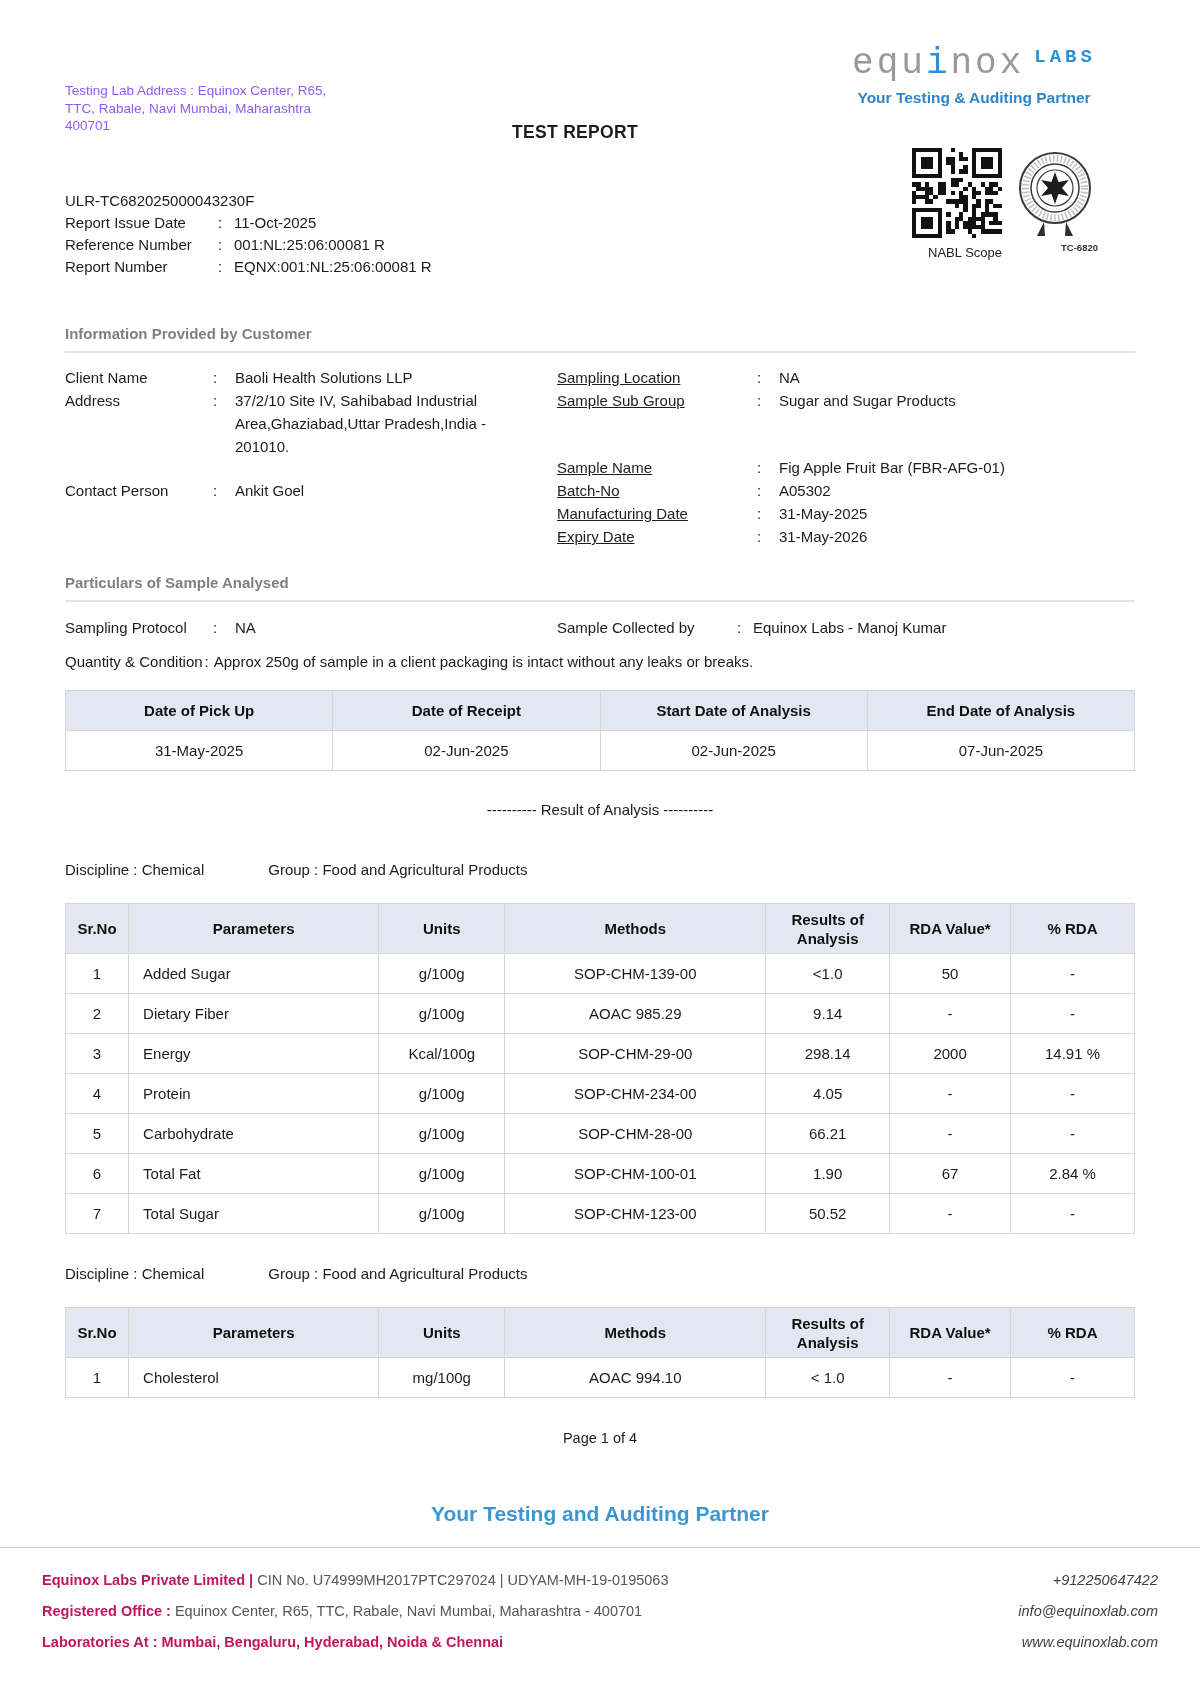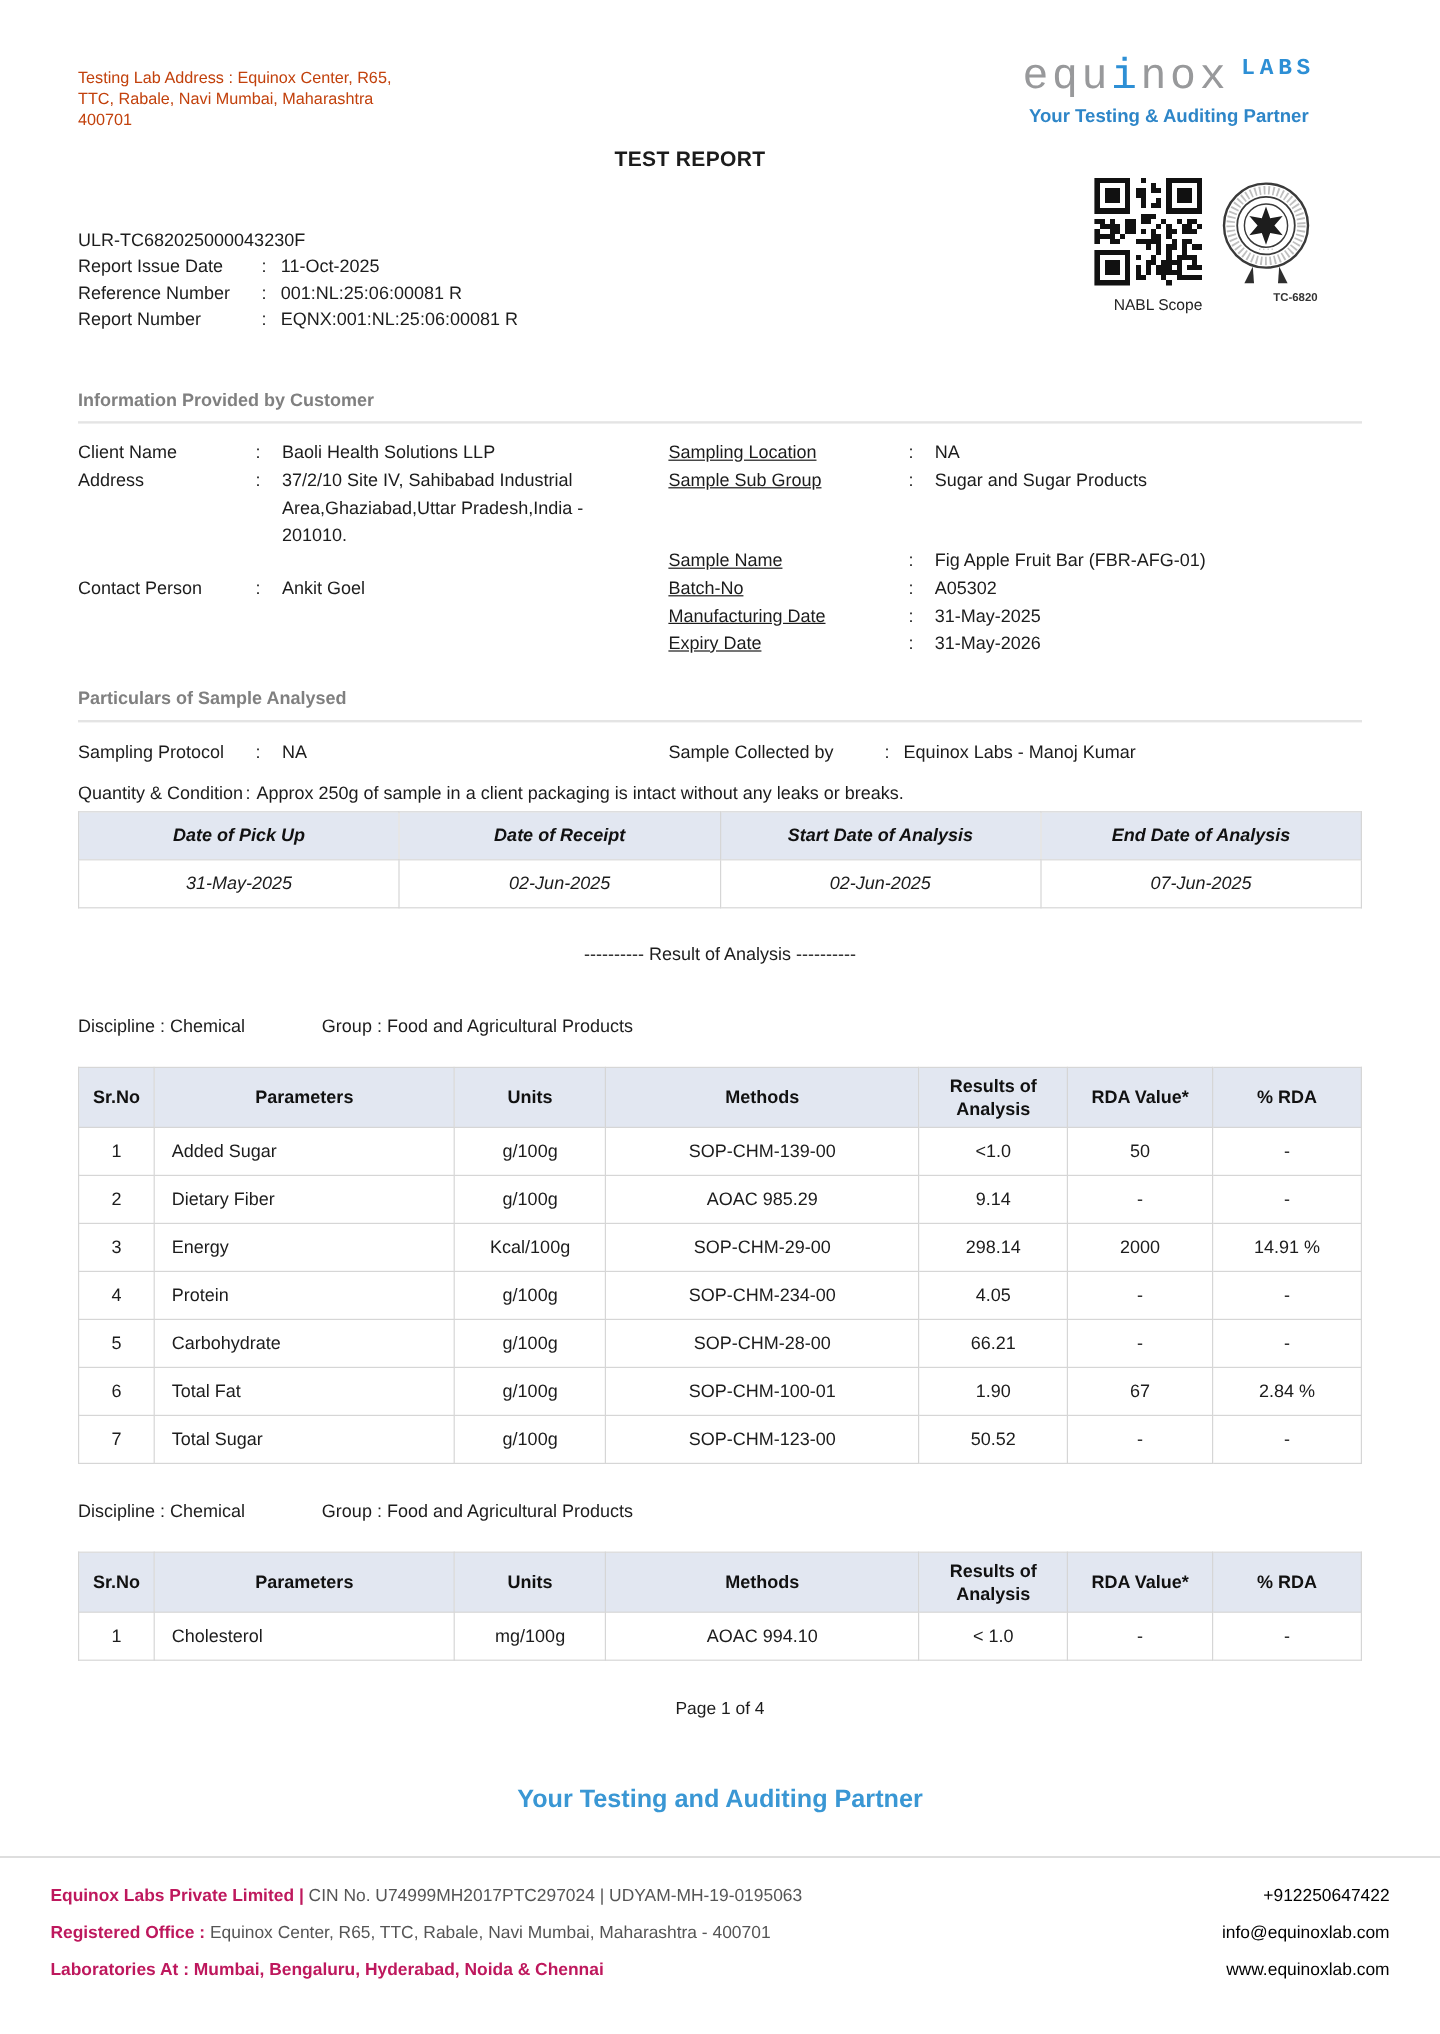--- a/index.html
+++ b/index.html
@@ -5,22 +5,22 @@
   html,body { margin:0; padding:0; background:#ffffff; }
   .page {
     position:relative; width:1200px; height:1695px; margin:0 auto;
     background:#ffffff; color:#1c1c1c;
     font-family:"Liberation Sans", sans-serif; overflow:hidden;
   }
 
   
   .header-zone { position:relative; height:325px; }
   .lab-address {
-    position:absolute; left:65px; top:56px; width:330px;
-    font-size:13.5px; line-height:17.5px; color:#c2410c; white-space:pre-line;
+    position:absolute; left:65px; top:82px; width:330px;
+    font-size:13.5px; line-height:17.5px; color:#8b5cf6; white-space:pre-line;
   }
   .report-title {
     position:absolute; left:0; top:122px; width:100%; text-align:center;
     transform:translateX(-25px); font-weight:bold; font-size:17.5px; letter-spacing:.3px;
   }
   .logo-block { position:absolute; top:46px; right:96px; width:260px; text-align:center; }
   .logo-line { display:flex; align-items:flex-start; justify-content:center; gap:10px;font-family:Liberation Mono, monospace; }
   .logo-word { font-size:36px; color:#98999b; letter-spacing:3px; line-height:1; }
   .logo-word .i-blue { color:#2d8fd5; }
   .logo-labs { font-size:19px; color:#2d8fd5; font-weight:bold; letter-spacing:4px; }
@@ -62,21 +62,21 @@
   .protocol-row .half-right { flex:1; display:flex; }
   .half-left  .k { width:148px; } .half-left  .c { width:22px; }
   .half-right .k { width:180px; } .half-right .c { width:16px; }
 
   .quantity-row { margin-top:11px; line-height:23px; }
   .quantity-row .qc { margin:0 5px 0 2px; }
 
   table { width:100%; border-collapse:collapse; table-layout:fixed; }
   th,td { border:1px solid #d6d6d6; text-align:center; font-size:15px; padding:0 6px; overflow:hidden; }
   th { background:#e2e7f1; font-weight:bold; color:#111; }
-  .dates-table { margin-top:3px;font-style:italic; }
+  .dates-table { margin-top:17px; }
   .dates-table th { height:39px; }
   .dates-table td { height:39px; }
 
   .result-divider { text-align:center; margin-top:30px; font-size:15px; }
 
   .discipline-row { margin-top:40px; display:flex; gap:64px; line-height:23px; }
   .discipline-row.second { margin-top:28px; }
 
   .analysis-table { margin-top:22px; }
   .analysis-table th { height:49px; line-height:19px; }
@@ -86,21 +86,21 @@
   .page-indicator { text-align:center; margin-top:32px; font-size:14.5px; }
   .banner { text-align:center; margin-top:56px; font-size:21px; font-weight:bold; color:#3a97d4; }
 
   
   .footer {
     position:absolute; left:0; right:0; bottom:0; height:148px; box-sizing:border-box;
     border-top:1px solid #c9c9c9; padding:17px 42px 0; color:#555; font-size:14.5px;
   }
   .f-row { display:flex; justify-content:space-between; line-height:31px; }
   .f-left b { font-weight:bold; color:#be185d; }
-  .f-right { color:#000000; }
+  .f-right { color:#404040;font-style:italic; }
 </style>
 </head>
 <body>
 
 <div class="page">
 
   <div class="header-zone">
     <div class="lab-address">Testing Lab Address : Equinox Center, R65,
 TTC, Rabale, Navi Mumbai, Maharashtra
 400701</div>

